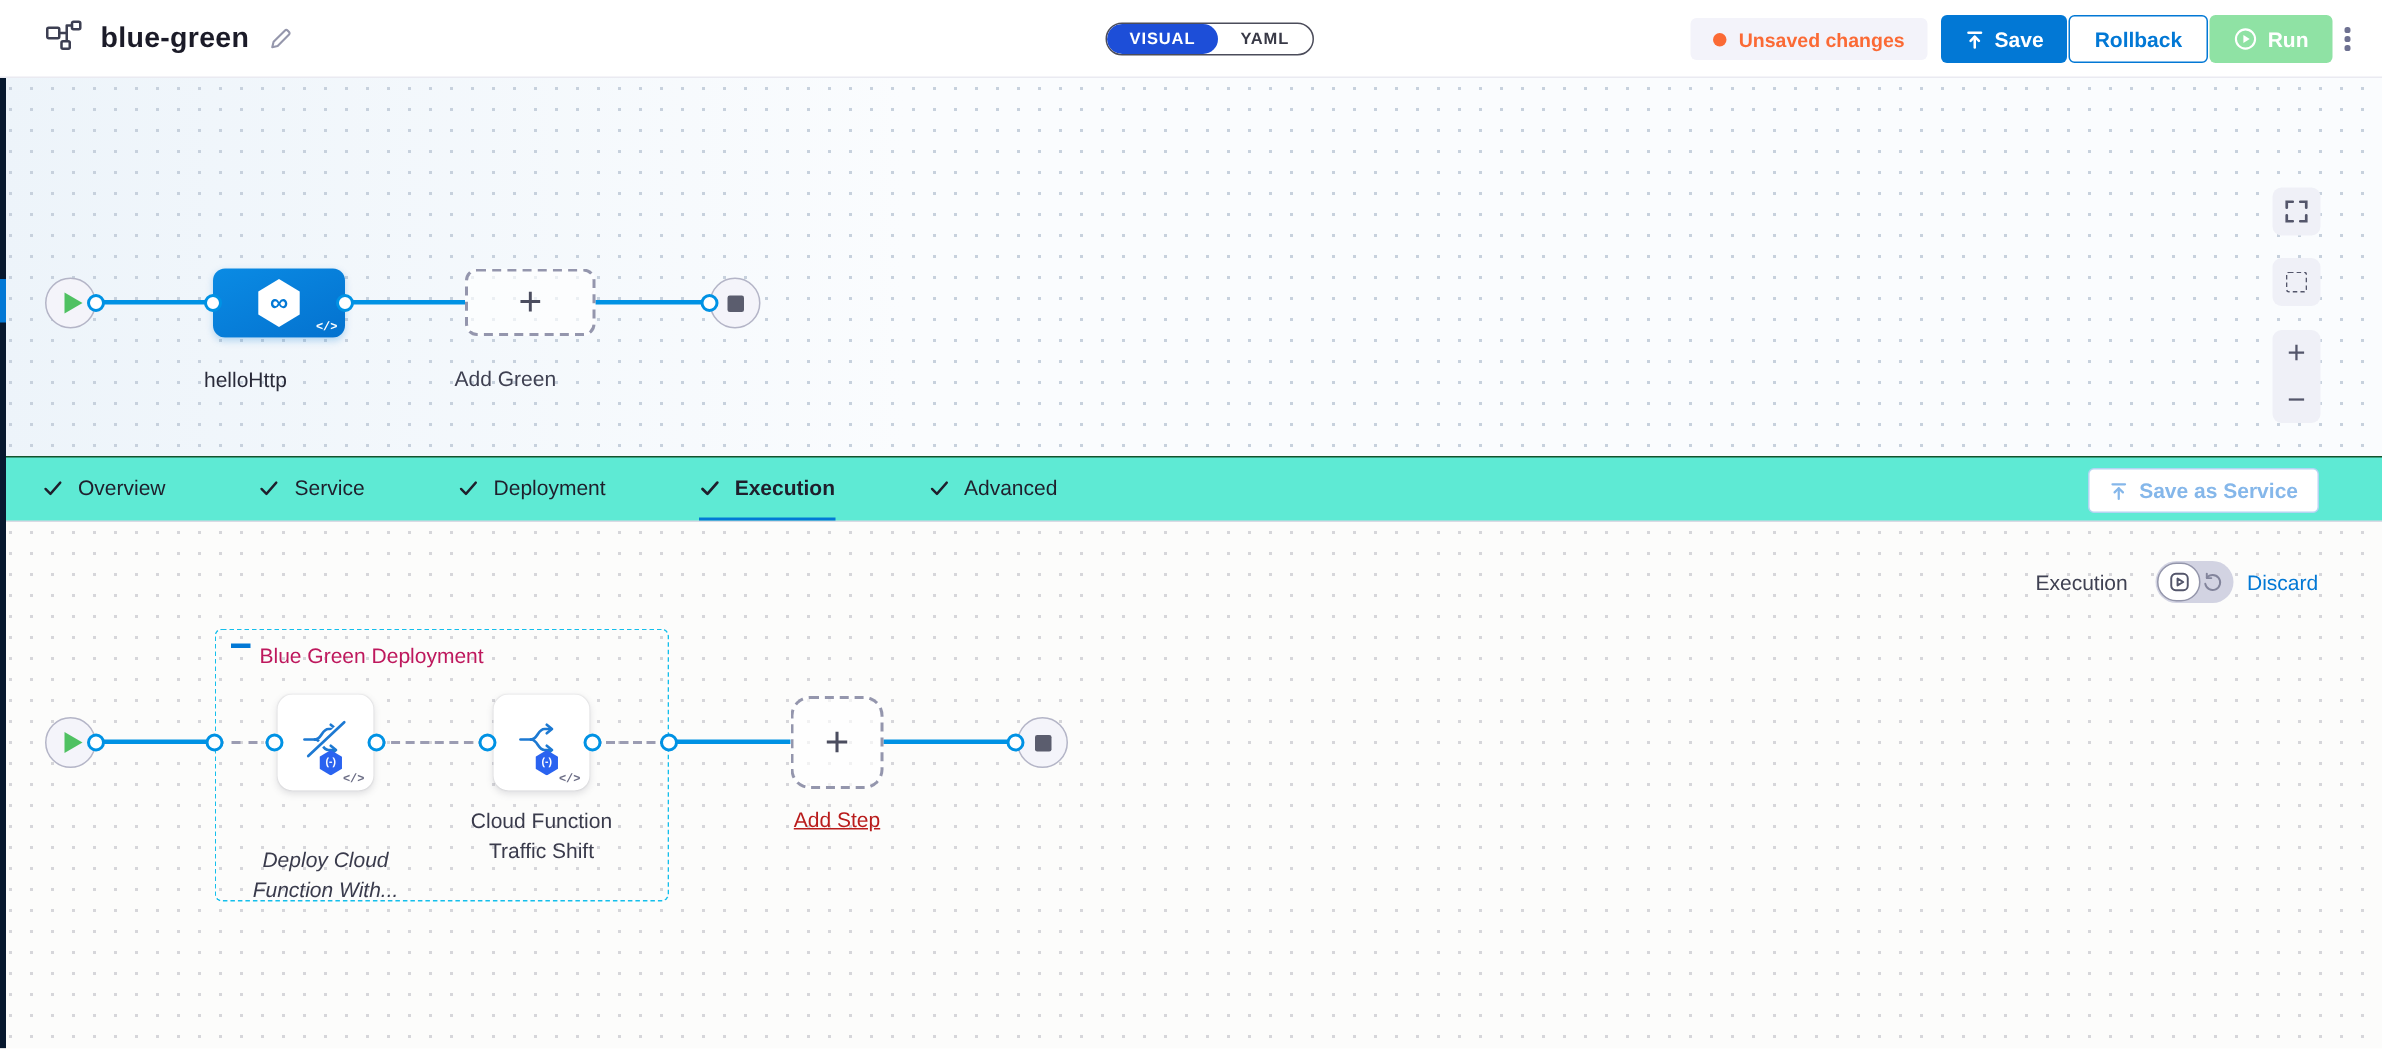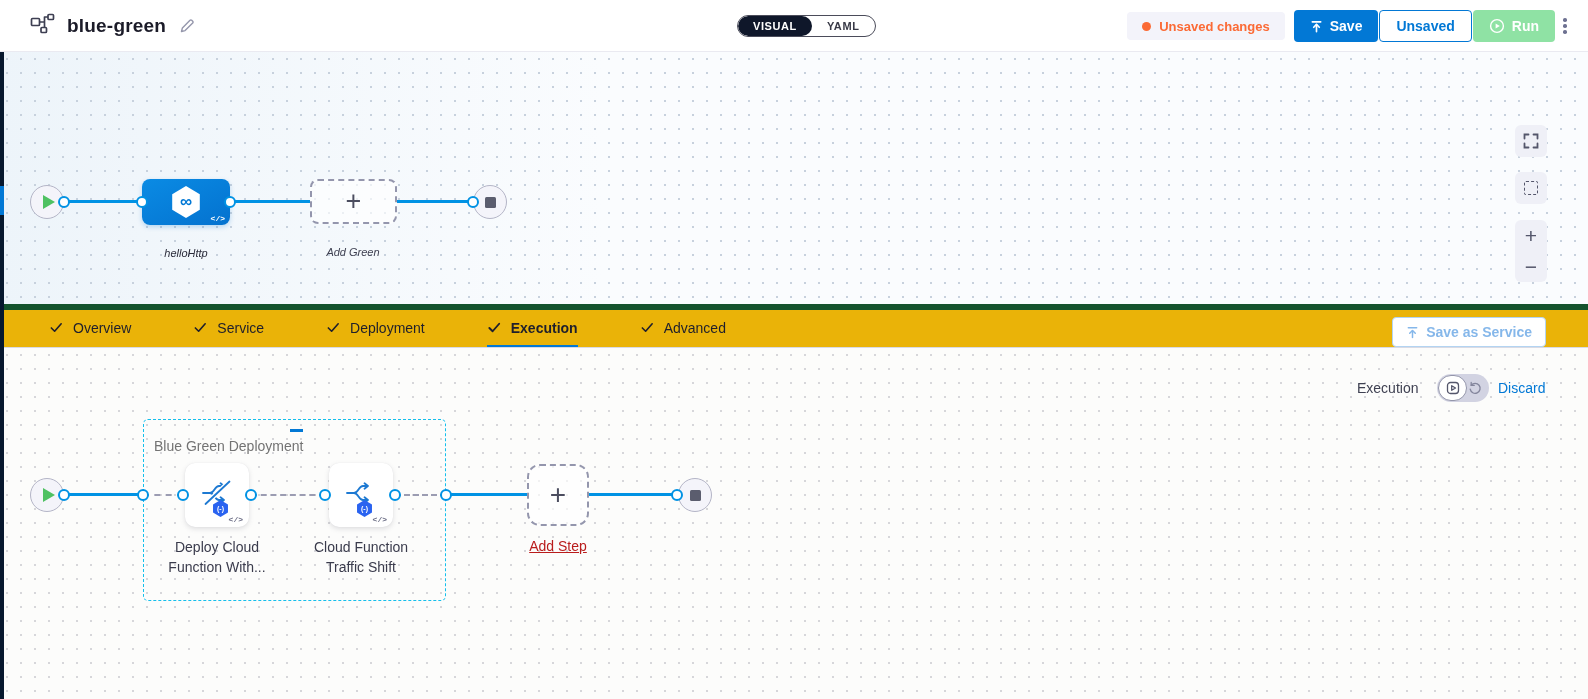--- a/index.html
+++ b/index.html
@@ -10,21 +10,21 @@
   .header { position: absolute; top: 0; left: 0; right: 0; height: 52px; background: #fff;
             border-bottom: 1px solid #eaeaf1; z-index: 30; }
   .header-left { position: absolute; left: 30px; top: 0; height: 52px; display: flex; align-items: center; gap: 12px; }
   .page-title { font-size: 19px; font-weight: 700; color: #1b1b28; letter-spacing: 0.2px; }
   .pencil-btn { display: flex; align-items: center; cursor: pointer; }
 
   .view-toggle { position: absolute; left: 737px; top: 15px; height: 22px; display: flex;
                  border: 1px solid #4b4c5a; border-radius: 999px; overflow: hidden; background: #fff; cursor: pointer; }
   .view-toggle .seg { font-size: 11px; font-weight: 700; letter-spacing: 0.6px; padding: 0 15px;
                       display: flex; align-items: center; }
-  .seg-visual { background: #0f172a; color: #fff; border-radius: 999px; }
+  .seg-visual { background: #1d4ed8; color: #fff; border-radius: 999px; }
   .seg-yaml { color: #383946; }
 
   .header-right { position: absolute; right: 14px; top: 0; height: 52px; display: flex; align-items: center; gap: 1px; }
   .unsaved-badge { height: 28px; display: flex; align-items: center; gap: 8px; background: #f3f3fa;
                    border-radius: 4px; padding: 0 15px; color: #fb6a35; font-size: 13px; font-weight: 700; }
   .unsaved-dot { width: 9px; height: 9px; border-radius: 50%; background: #fb6a35; }
   .btn { height: 32px; border-radius: 4px; display: flex; align-items: center; gap: 7px;
          font-size: 14px; font-weight: 700; padding: 0 16px; cursor: pointer; border: none; }
   .btn-save { background: #0278d5; color: #fff; margin-left: 8px; }
   .btn-discard { background: #fff; color: #0278d5; border: 1px solid #0278d5; }
@@ -64,56 +64,56 @@
   .hexagon { width: 30px; height: 32px; background: #fff;
              clip-path: polygon(50% 0%, 96% 26%, 96% 74%, 50% 100%, 4% 74%, 4% 26%);
              display: flex; align-items: center; justify-content: center;
              color: #0278d5; font-size: 17px; font-weight: 700; }
   .stage-code { position: absolute; right: 5px; bottom: 2px; color: #fff; font-size: 8px;
                 font-family: "Liberation Mono", monospace; font-weight: 700; }
 
   .add-box { position: absolute; border: 2px dashed #9496ad; border-radius: 8px; background: rgba(255,255,255,0.65);
              display: flex; align-items: center; justify-content: center; z-index: 4; cursor: pointer;
              color: #4b4d5f; font-weight: 300; }
-  .node-label { position: absolute; text-align: center; font-size: 11px; color: #2a2b3a; z-index: 3; line-height: 20px; font-style: italic; }
+  .node-label { position: absolute; font-size: 14px; color: #2a2b3a; z-index: 3; line-height: 20px; }
 
   
   .cv-btn { position: absolute; left: 1515px; width: 32px; height: 32px; background: #eff0f7; border-radius: 6px;
             display: flex; align-items: center; justify-content: center; cursor: pointer; z-index: 10; }
   .marquee-glyph { width: 14px; height: 14px; border: 1.6px dashed #54566b; border-radius: 2px; }
   .zoom-panel { position: absolute; left: 1515px; top: 220px; width: 32px; height: 62px; background: #eff0f7;
                 border-radius: 6px; display: flex; flex-direction: column; z-index: 10; }
   .zoom-half { flex: 1; display: flex; align-items: center; justify-content: center; font-size: 21px;
                color: #54566b; cursor: pointer; font-weight: 300; }
 
   
-  .tabbar { position: absolute; top: 304px; left: 0; right: 0; height: 44px; background: #eab308;
-            border-top: 6px solid #14532d; border-bottom: 1px solid #d9dae4; display: flex;
-            align-items: stretch; padding-left: 49px; z-index: 20; }
+  .tabbar { position: absolute; top: 304px; left: 0; right: 0; height: 44px; background: #5eead4;
+            border-top: 1px solid #14532d; border-bottom: 1px solid #d9dae4; display: flex;
+            align-items: stretch; padding-left: 28px; z-index: 20; }
   .tab { display: flex; align-items: center; gap: 9px; margin-right: 62px; font-size: 14px; color: #1f1f2c;
          border-bottom: 2.5px solid transparent; cursor: pointer; }
   .tab.active { font-weight: 700; border-bottom-color: #0278d5; }
   .tmpl-btn { position: absolute; right: 42px; top: 7px; height: 30px; display: flex; align-items: center; gap: 7px;
               border: 1px solid #b3d4f2; border-radius: 4px; background: #fff; color: #85b7ea;
               font-size: 14px; font-weight: 600; padding: 0 13px; cursor: pointer; }
 
   
   .exec-label { position: absolute; left: 1357px; top: 380px; font-size: 14px; color: #3f4152; z-index: 8; }
   .mode-toggle { position: absolute; left: 1437px; top: 374px; width: 52px; height: 28px; background: #d2d3e2;
                  border-radius: 14px; z-index: 8; cursor: pointer; }
   .mode-knob { position: absolute; left: 1px; top: 1px; width: 29px; height: 26px; background: #fff;
                border: 1px solid #9496ab; border-radius: 13px; display: flex; align-items: center; justify-content: center; }
   .mode-right { position: absolute; right: 4px; top: 0; height: 28px; width: 20px; display: flex;
                 align-items: center; justify-content: center; }
   .rollback-link { position: absolute; left: 1498px; top: 380px; font-size: 14px; color: #0278d5; z-index: 8; cursor: pointer; }
 
   .group-box { position: absolute; left: 143px; top: 419px; width: 303px; height: 182px;
                border: 1.4px dashed #14bfec; border-radius: 5px; z-index: 3; }
-  .group-label { position: absolute; left: 10px; top: 9px; display: flex; align-items: flex-end; gap: 6px;
-                 font-size: 14px; color: #737373; flex-direction: column; }
+  .group-label { position: absolute; left: 10px; top: 9px; display: flex; align-items: flex-start; gap: 6px;
+                 font-size: 14px; color: #be185d; }
   .group-dash { width: 13px; height: 2.5px; background: #0278d5; }
 
   .step-card { position: absolute; width: 64px; height: 64px; background: #fff; border-radius: 10px; z-index: 5;
                cursor: pointer; box-shadow: 0 2px 5px rgba(96,97,112,0.18), 0 0 1px rgba(40,41,61,0.1); }
   .step-icon { position: absolute; left: 15px; top: 15px; }
   .gcf-badge { position: absolute; left: 27px; top: 37px; width: 17px; height: 17px; background: #2a63f0;
                clip-path: polygon(50% 0%, 94% 26%, 94% 74%, 50% 100%, 6% 74%, 6% 26%);
                display: flex; align-items: center; justify-content: center;
                color: #fff; font-size: 7px; font-weight: 700; z-index: 6; }
   .step-code { position: absolute; right: 6px; bottom: 3px; font-size: 8px; color: #6b6d85;
@@ -155,21 +155,21 @@
       </div>
       <button class="btn btn-save">
         <svg width="13" height="13" viewBox="0 0 14 14" fill="none" stroke="#fff" stroke-width="1.8" stroke-linecap="round" stroke-linejoin="round">
           <path d="M2.5 2h9"></path>
             <path d="M7 12.5V5"></path>
             <path d="M4 7.8L7 4.8l3 3"></path>
         </svg>
         <span>Save</span>
       </button>
       <button class="btn btn-discard">
-        <span>Unsaved</span>
+        <span>Rollback</span>
       </button>
       <button class="btn btn-run">
         <svg width="16" height="16" viewBox="0 0 16 16" fill="none" stroke="#fff" stroke-width="1.4">
           <circle cx="8" cy="8" r="6.4"></circle>
             <path d="M6.6 5.4v5.2l4.2-2.6z" fill="#fff" stroke="none"></path>
         </svg>
         <span>Run</span>
       </button>
       <div class="kebab">
           <i></i>
@@ -340,21 +340,21 @@
   <div class="port" style="left:671px; top:489px;"></div>
 
   <div class="add-box" style="left:527px; top:464px; width:62px; height:62px; border-radius:13px; font-size:28px;">
     <span>+</span>
   </div>
 
   <div class="node-circle" style="left:678px; top:478px;">
     <span class="stop-sq"></span>
   </div>
 
-  <div class="step-label" style="left:152px; top:537px; width:130px;">
+  <div class="step-label" style="left:152px; top:563px; width:130px;font-style:italic;">
     <div>Deploy Cloud</div>
     <div>Function With...</div>
   </div>
   <div class="step-label" style="left:296px; top:537px; width:130px;">
     <div>Cloud Function</div>
     <div>Traffic Shift</div>
   </div>
   <div class="step-label" style="left:508px; top:536px; width:100px; color:#b91c1c;text-decoration:underline;">Add Step</div>
 
 </div>

